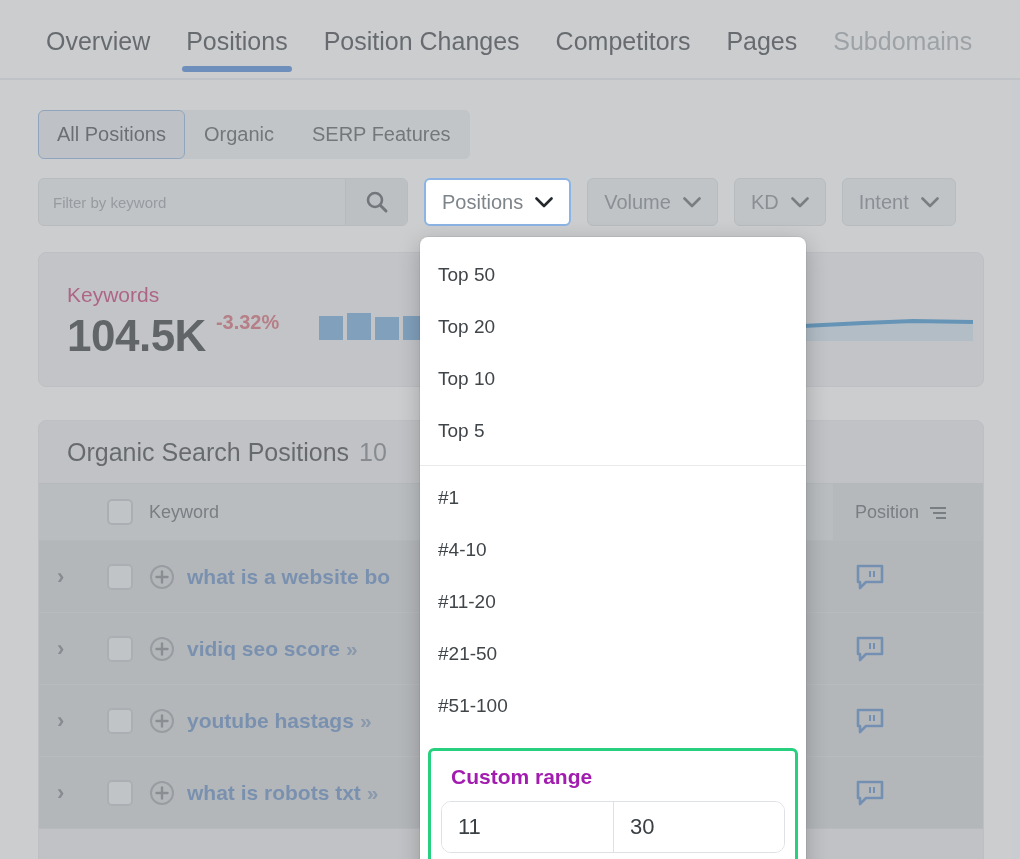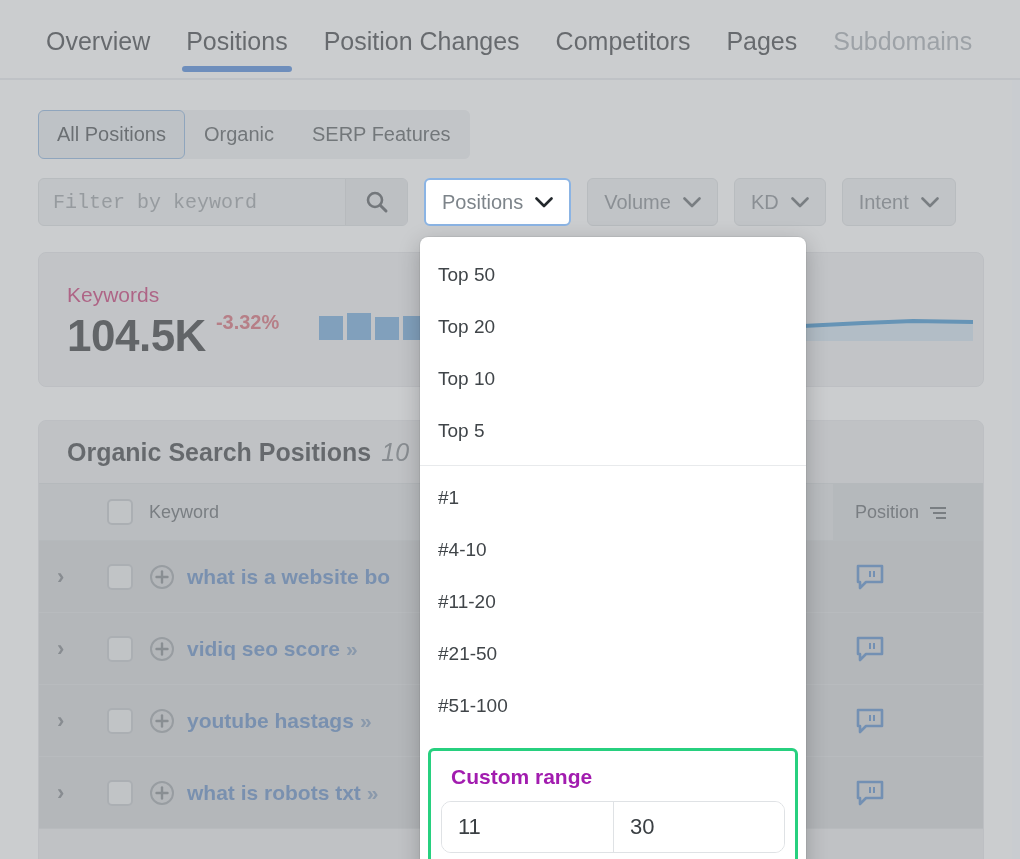--- a/index.html
+++ b/index.html
@@ -96,24 +96,24 @@
     width: 370px; height: 48px;
     background: #e9ebed;
     border: 1px solid #d6d9dc;
     border-radius: 6px;
     overflow: hidden;
   }
   .searchbox input {
     flex: 1;
     border: none; outline: none;
     background: transparent;
-    font-size: 20px;
+    font-size: 15px;
     color: #5d6267;
     padding: 0 14px;
-    font-family: Liberation Mono, monospace;
+    font-family: Liberation Sans, sans-serif;
   }
   .searchbox input::placeholder { color: #8b9095; }
   .search-btn {
     width: 62px;
     display: flex; align-items: center; justify-content: center;
     background: #dfe2e5;
     border-left: 1px solid #d2d5d8;
     cursor: pointer;
   }
   .pill {
@@ -174,22 +174,22 @@
     border: 1px solid #dfe1e4;
     border-radius: 8px 8px 0 0;
     overflow: hidden;
   }
   .table-title {
     height: 62px;
     display: flex; align-items: center; gap: 10px;
     padding-left: 28px;
     background: #e6e7e9;
   }
-  .table-title .t { font-size: 25px; font-weight: bold; color: #1f2326; }
-  .table-title .c { font-size: 25px; color: #6b7075; font-style: italic; }
+  .table-title .t { font-size: 25px; font-weight: normal; color: #1f2326; }
+  .table-title .c { font-size: 25px; color: #6b7075; }
   .thead {
     display: flex; align-items: center;
     height: 58px;
     background: #d9dbdd;
     border-top: 1px solid #cfd2d5;
     border-bottom: 1px solid #cfd2d5;
     font-size: 18px;
     color: #4a5055;
   }
   .col-exp { width: 52px; }

